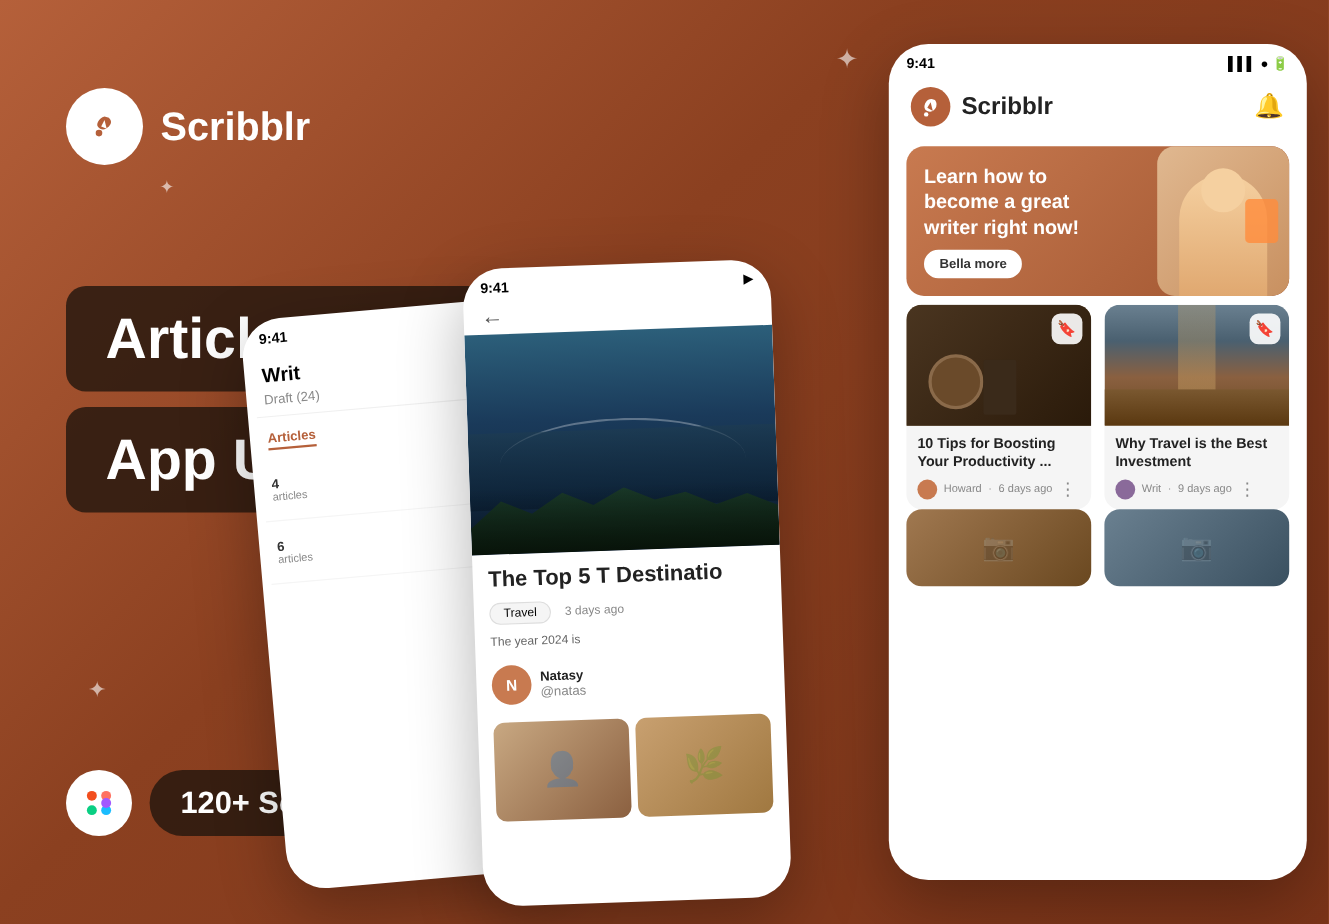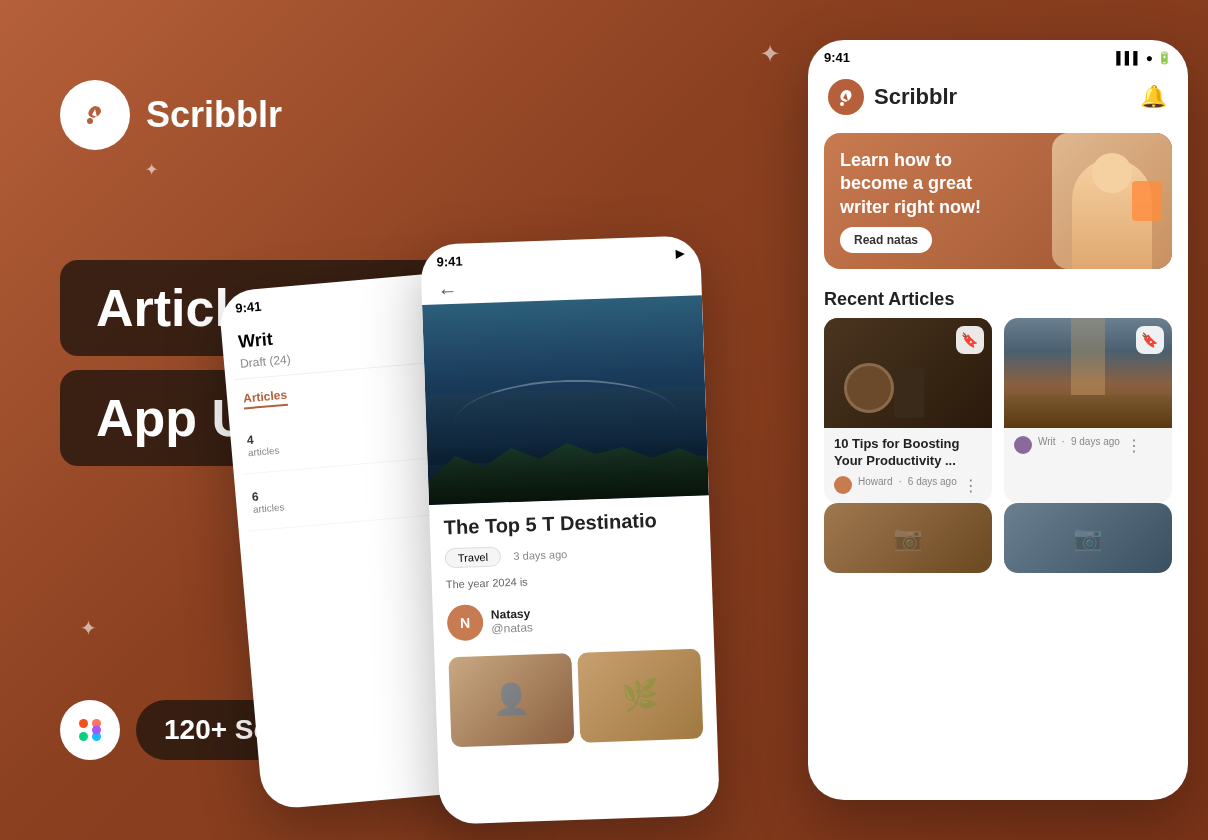--- a/index.html
+++ b/index.html
@@ -308,21 +308,21 @@
     }
     .phone3-article-title {
       font-size: 13px;
       font-weight: 700;
       color: #222;
       line-height: 1.3;
       margin-bottom: 6px;
     }
     .phone3-article-meta {
       display: flex;
-      align-items: flex-start;
+      align-items: center;
       gap: 6px;
       font-size: 10px;
       color: #888;
     }
     .more-btn {
       font-size: 16px;
       color: #888;
       cursor: pointer;
     }
     .phone3-your-articles {
@@ -503,31 +503,30 @@
         </svg>
       </div>
       <span class="phone3-brand">Scribblr</span>
     </div>
     <span class="phone3-bell">🔔</span>
   </div>
 
   <div class="phone3-banner">
     <div style="z-index:1;">
       <div class="phone3-banner-text">Learn how to become a great writer right now!</div>
-      <div class="phone3-banner-btn">Read natas</div>
+      <div class="phone3-banner-btn">Bella more</div>
     </div>
 
     <div style="position:absolute;right:0;top:0;bottom:0;width:120px;background:linear-gradient(135deg,#e0b890,#c89060);border-radius:16px;display:flex;align-items:center;justify-content:center;overflow:hidden;">
       <div style="width:80px;height:110px;background:linear-gradient(180deg,#f5d0a0,#e0a870);border-radius:40px 40px 0 0;position:absolute;bottom:0;"></div>
       <div style="width:40px;height:40px;border-radius:50%;background:#f5d0a0;position:absolute;top:20px;"></div>
       <div style="position:absolute;right:10px;top:50%;transform:translateY(-50%);width:30px;height:40px;background:rgba(255,140,60,0.8);border-radius:4px;"></div>
     </div>
   </div>
 
-  <div class="phone3-section-title">Recent Articles</div>
 
   <div class="phone3-articles-grid">
 
     <div class="phone3-article-card">
       <div class="phone3-article-img img-coffee" style="position:relative;">
 
         <div style="position:absolute;inset:0;background:linear-gradient(135deg,#4a3520,#2a1a0a);"></div>
         <div style="position:absolute;bottom:15px;left:20px;width:50px;height:50px;border-radius:50%;background:#6a4a2a;border:3px solid #8a6a4a;"></div>
         <div style="position:absolute;bottom:10px;left:70px;width:30px;height:50px;background:#3a2a1a;border-radius:2px;"></div>
         <div class="bookmark-btn">🔖</div>
@@ -546,20 +545,21 @@
 
     <div class="phone3-article-card">
       <div class="phone3-article-img" style="position:relative;overflow:hidden;">
 
         <div style="position:absolute;inset:0;background:linear-gradient(180deg,#6a8090 0%,#4a6070 30%,#8a6040 60%,#6a4820 100%);"></div>
         <div style="position:absolute;bottom:0;left:40%;right:40%;height:100%;background:linear-gradient(180deg,rgba(200,160,100,0.3),rgba(200,160,100,0.5));"></div>
         <div style="position:absolute;bottom:0;left:0;right:0;height:30%;background:linear-gradient(180deg,#7a5830,#5a3810);"></div>
         <div class="bookmark-btn">🔖</div>
       </div>
       <div class="phone3-article-body">
+        <div class="phone3-article-title">Why Travel is the Best Investment</div>
         <div class="phone3-article-meta">
           <div style="width:18px;height:18px;border-radius:50%;background:#8a6a9a;"></div>
           <span>Writ</span>
           <span>·</span>
           <span>9 days ago</span>
           <span class="more-btn">⋮</span>
         </div>
       </div>
     </div>
   </div>

